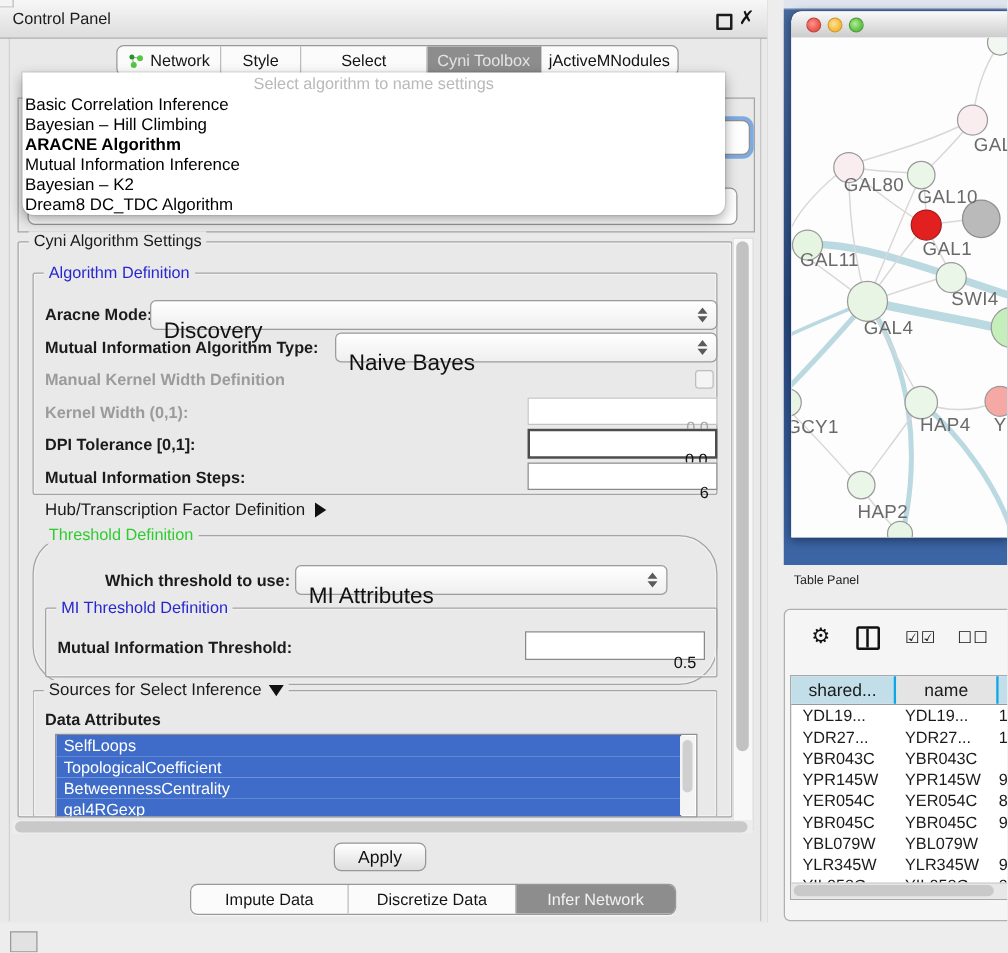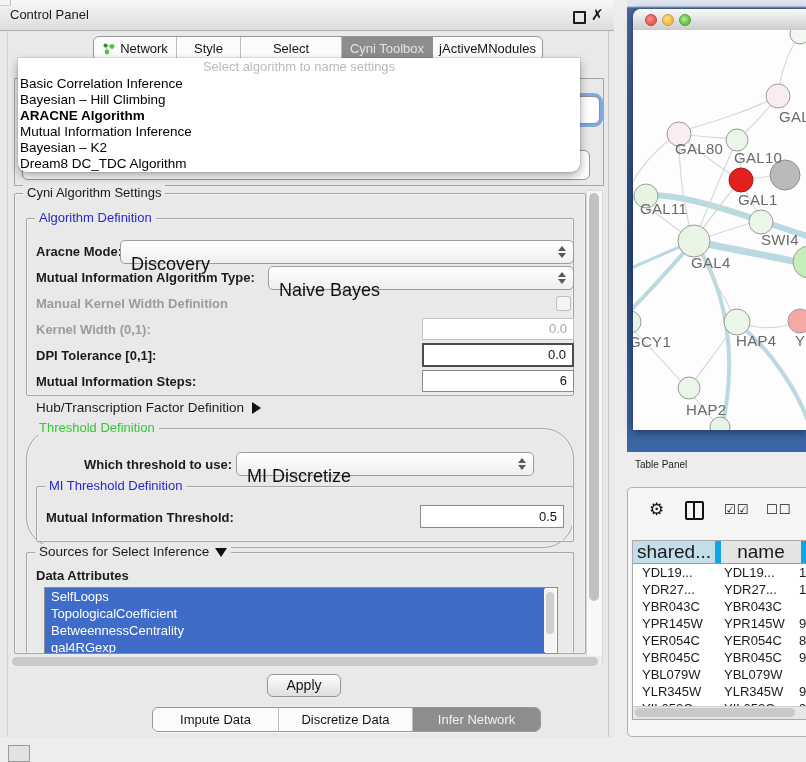--- a/index.html
+++ b/index.html
@@ -32,21 +32,21 @@
   .lbl.dis{color:#9b9b9b;}
 
   .combo{background:linear-gradient(#ffffff,#efefef);border:1px solid #9c9c9c;border-radius:5px;}
   .combo-text{position:absolute;left:10px;top:12px;font-size:18px;line-height:22px;color:#111;white-space:nowrap;}
   .spinner{position:absolute;right:7px;top:50%;margin-top:-6px;width:8px;height:12px;}
   .tri{position:absolute;width:0;height:0;border-left:4px solid transparent;border-right:4px solid transparent;}
   .tri.up{top:0;border-bottom:5px solid #5a5a5a;}
   .tri.dn{bottom:0;border-top:5px solid #5a5a5a;}
 
   .field{background:#fff;border:1px solid #8a8a8a;font-size:13px;color:#111;text-align:right;}
-  .field span{display:block;padding:0 6px;}
+  .field span{display:block;padding:13px 6px;}
   .field.focus{border:2px solid #4c4c4c;}
   .field.dis{border:1px solid #c3c3c3;color:#a6a6a6;}
   .checkbox{width:13px;height:13px;border:1px solid #bdbdbd;border-radius:3px;background:#f4f4f4;}
 
   .list{background:#fff;border:1px solid #8d8d8d;overflow:hidden;}
   .litem{height:17px;line-height:17px;padding-left:6px;font-size:13px;color:#fff;background:#3e6cc8;width:494px;}
   .list-scroll{position:absolute;right:1px;top:1px;width:12px;bottom:1px;background:#f4f4f4;}
   .list-thumb{position:absolute;left:2px;top:3px;width:8px;height:42px;background:#cfcfcf;border-radius:4px;}
 
   .vscroll{background:#f8f8f8;border:1px solid #dadada;}
@@ -83,21 +83,21 @@
   .nlabel{position:absolute;font-size:15px;color:#6a6a6a;white-space:nowrap;letter-spacing:.3px;}
 
   .tp-title{left:21px;top:459px;font-size:10px;color:#222;}
   .tpanel{left:13px;top:487px;width:200px;height:248px;background:#f5f5f5;border:1px solid #b0b0b0;border-radius:5px;}
   .icon-gear{position:absolute;font-size:17px;color:#111;}
   .icon-cols{position:absolute;width:15px;height:15px;border:2px solid #111;border-radius:2px;}
   .icon-cols:before{content:"";position:absolute;left:6px;top:0;width:2px;height:15px;background:#111;}
   .icon-checks{position:absolute;font-size:13px;color:#111;letter-spacing:1px;white-space:nowrap;}
   .ttable{position:absolute;left:4px;top:52px;width:196px;background:#fff;border:1px solid #a9a9a9;}
   .thead{display:flex;height:22px;border-bottom:1px solid #9a9a9a;}
-  .th{font-size:19px;color:#1a1a1a;text-align:center;line-height:22px;border-right:6px solid #0ea5e9;overflow:hidden;white-space:nowrap;}
+  .th{font-size:14px;color:#1a1a1a;text-align:center;line-height:22px;border-right:2px solid #0ea5e9;overflow:hidden;white-space:nowrap;}
   .th.blue{background:#c2dee9;}
   .th.gray{background:#e4e4e4;}
   .tbody{position:relative;overflow:hidden;}
   .trow{display:flex;height:17px;line-height:17px;}
   .td{font-size:13px;color:#1a1a1a;padding-left:9px;overflow:hidden;white-space:nowrap;box-sizing:border-box;}
   .table-hscroll{position:absolute;left:0px;bottom:0px;height:12px;background:#e7e7e7;border-top:1px solid #cfcfcf;width:100%;}
 
   .footer-square{left:8px;top:745px;width:20px;height:15px;background:#e2e2e2;border:1px solid #9a9a9a;}
 
   .netsvg{position:absolute;left:0;top:0;}
@@ -185,21 +185,21 @@
 
     <div class="abs" style="left:36px;top:400px;font-size:13.5px;color:#1b1b1b;">
       <span>Hub/Transcription Factor Definition</span><span class="disc-tri-right"></span>
     </div>
 
     <div class="abs gbox" style="left:26px;top:428px;width:546px;height:118px;border-radius:31px;">
       <span class="gtitle green">Threshold Definition</span>
     </div>
     <div class="abs lbl" style="left:84px;top:457px;">Which threshold to use:</div>
     <div class="abs combo" style="left:236px;top:452px;width:296px;height:22px;">
-      <span class="combo-text">MI Discretize</span>
+      <span class="combo-text">MI Attributes</span>
       <span class="spinner">
           <span class="tri up"></span>
           <span class="tri dn"></span>
         </span>
     </div>
     <div class="abs gbox" style="left:36px;top:486px;width:536px;height:54px;">
       <span class="gtitle blue">MI Threshold Definition</span>
     </div>
     <div class="abs lbl" style="left:46px;top:510px;">Mutual Information Threshold:</div>
     <div class="abs field" style="left:420px;top:505px;width:142px;height:21px;line-height:21px;">

